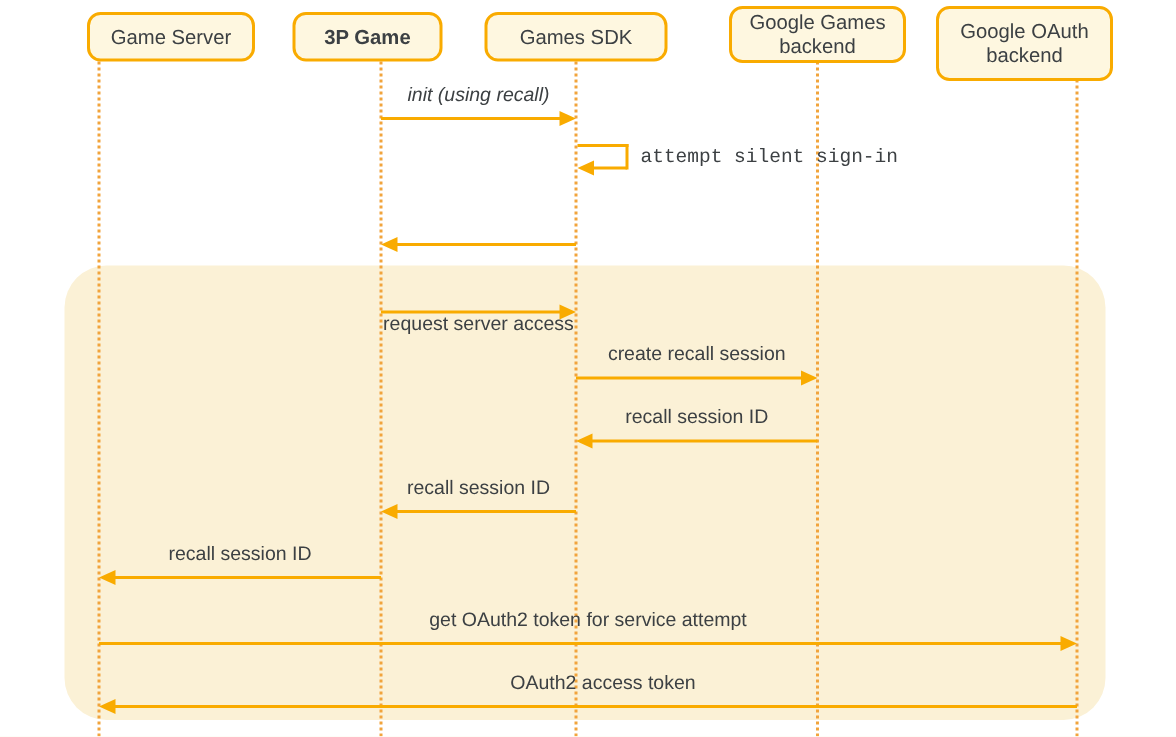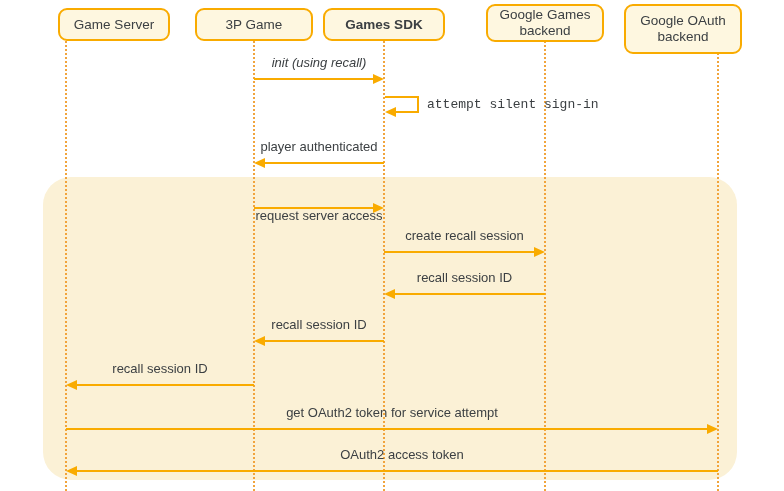--- a/index.html
+++ b/index.html
@@ -66,35 +66,34 @@
 <body>
 
 <div id="canvas" style="--accent: #F9AB00; --lifeline: #F1A43C; --box-fill: #FEF7E0; --region-fill: #FBF1D6; --text: #3C4043; --bg: #FFFFFF;">
     <div class="region" style="left: 43px; top: 177px; width: 694px; height: 303px;"></div>
     <div class="lifeline" style="left: 65px; top: 41px; height: 450px;"></div>
     <div class="lifeline" style="left: 253px; top: 41px; height: 450px;"></div>
     <div class="lifeline" style="left: 383px; top: 41px; height: 450px;"></div>
     <div class="lifeline" style="left: 544px; top: 41px; height: 450px;"></div>
     <div class="lifeline" style="left: 717px; top: 41px; height: 450px;"></div>
     <div class="actor" style="left: 10px; top: 8px; width: 112px; height: 33px; margin-left: 48px;">Game Server</div>
-    <div class="actor" style="left: 195px; top: 8px; width: 118px; height: 33px;">3P Game</div>
-    <div class="actor" style="left: 323px; top: 8px; width: 122px; height: 33px; font-weight: bold;">Games SDK</div>
+    <div class="actor" style="left: 195px; top: 8px; width: 100px; height: 33px; font-weight: bold;">3P Game</div>
+    <div class="actor" style="left: 323px; top: 8px; width: 122px; height: 33px;">Games SDK</div>
     <div class="actor" style="left: 486px; top: 4px; width: 118px; height: 38px;">Google Games
 backend</div>
     <div class="actor" style="left: 624px; top: 4px; width: 118px; height: 50px;">Google OAuth
 backend</div>
     <div class="msg-label" style="left: 254px; top: 54px; width: 130px; font-style: italic;">init (using recall)</div>
     <div class="arrow-line" style="left: 254px; top: 78px; width: 120px;"></div>
     <div class="arrow-head right" style="left: 373px; top: 74px;"></div>
     <div class="arrow-line" style="left: 385px; top: 96px; width: 34px;"></div>
     <div class="arrow-vline" style="left: 417px; top: 96px; height: 17px;"></div>
     <div class="arrow-line" style="left: 396px; top: 111px; width: 22px;"></div>
     <div class="arrow-head left" style="left: 385px; top: 107px;"></div>
     <div class="msg-label self" style="left: 427px; top: 95.5px;">attempt silent sign-in</div>
-    <div class="msg-label" style="left: 254px; top: 138px; width: 130px;">player authenticated</div>
     <div class="arrow-line" style="left: 264px; top: 162px; width: 120px;"></div>
     <div class="arrow-head left" style="left: 254px; top: 158px;"></div>
     <div class="msg-label" style="left: 254px; top: 183px; width: 130px; margin-top: 24px;">request server access</div>
     <div class="arrow-line" style="left: 254px; top: 207px; width: 120px;"></div>
     <div class="arrow-head right" style="left: 373px; top: 203px;"></div>
     <div class="msg-label" style="left: 384px; top: 227px; width: 161px;">create recall session</div>
     <div class="arrow-line" style="left: 384px; top: 251px; width: 151px;"></div>
     <div class="arrow-head right" style="left: 534px; top: 247px;"></div>
     <div class="msg-label" style="left: 384px; top: 269px; width: 161px;">recall session ID</div>
     <div class="arrow-line" style="left: 394px; top: 293px; width: 151px;"></div>

